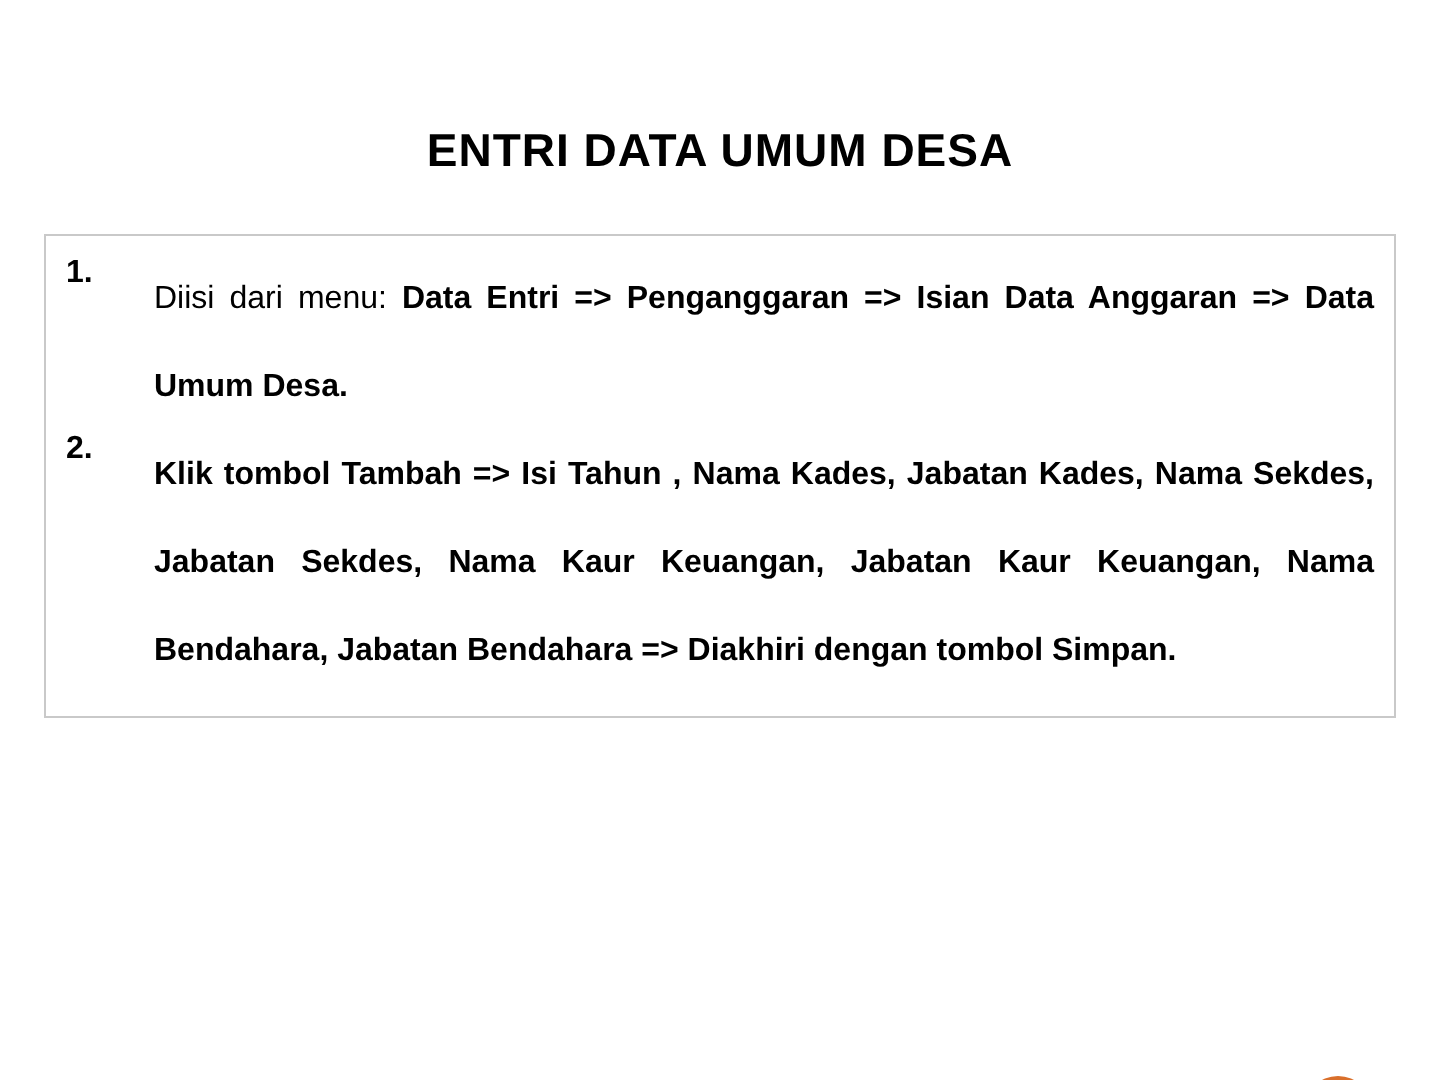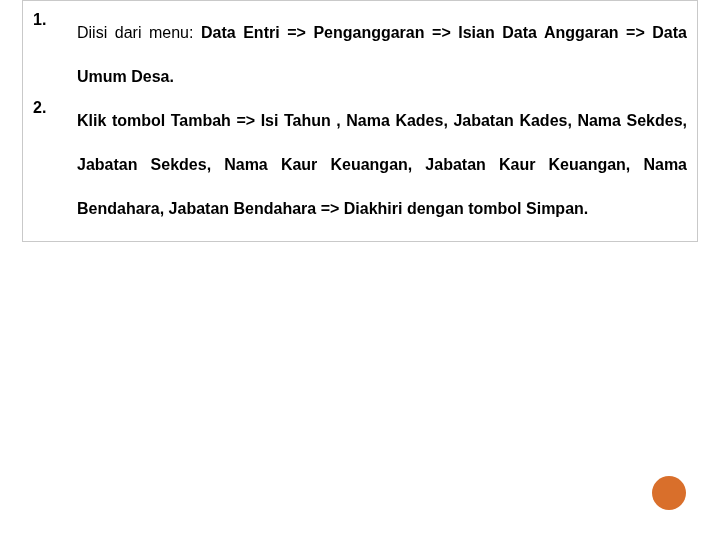--- a/index.html
+++ b/index.html
@@ -73,20 +73,21 @@
     align-items: center;
     justify-content: center;
     font-family: Arial, sans-serif;
   }
 </style>
 </head>
 <body>
 
 <div class="slide">
 
+  <div class="title">ENTRI DATA UMUM DESA</div>
 
   <div class="content-box">
     <table class="steps">
       <tbody>
           <tr>
         <td class="num">1.</td>
         <td class="body">
           <span>Diisi dari menu: </span><span class="bold">Data Entri =&gt; Penganggaran =&gt; Isian Data Anggaran =&gt; Data Umum Desa.</span>
         </td>
       </tr>

